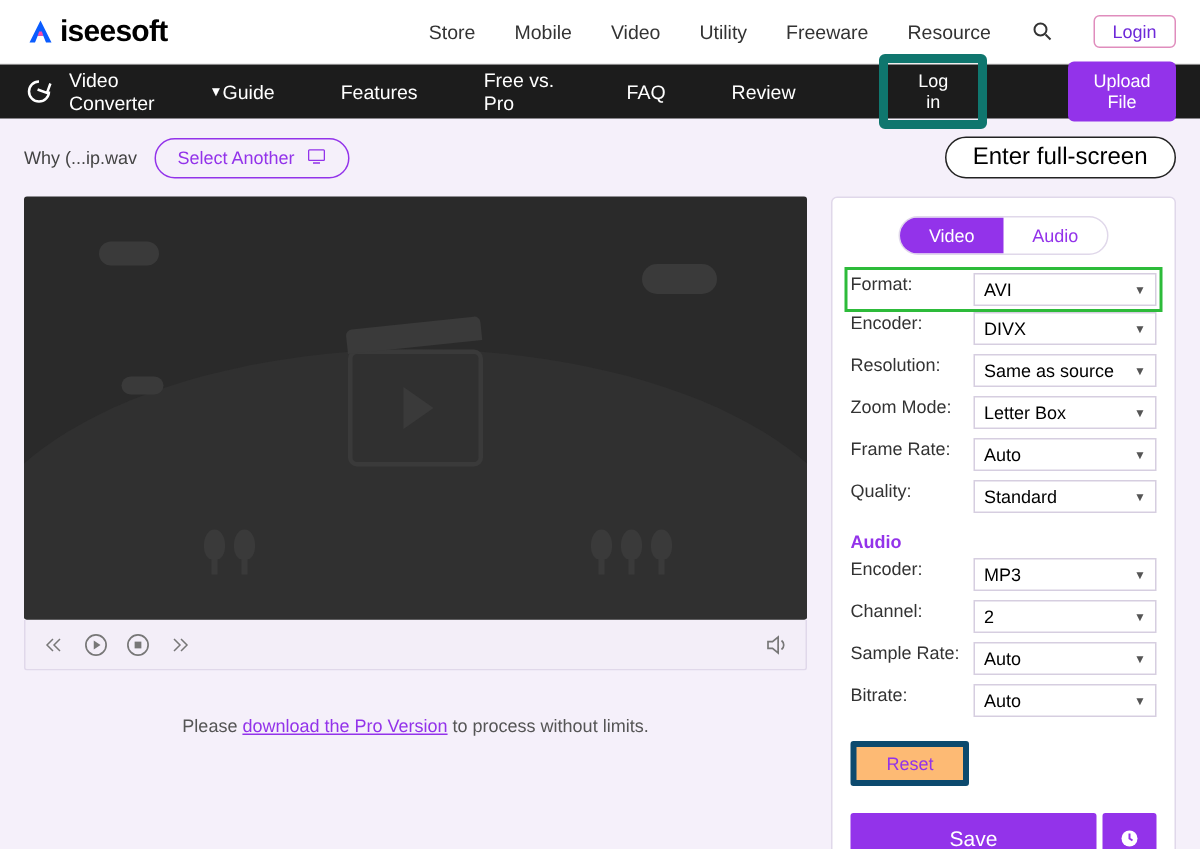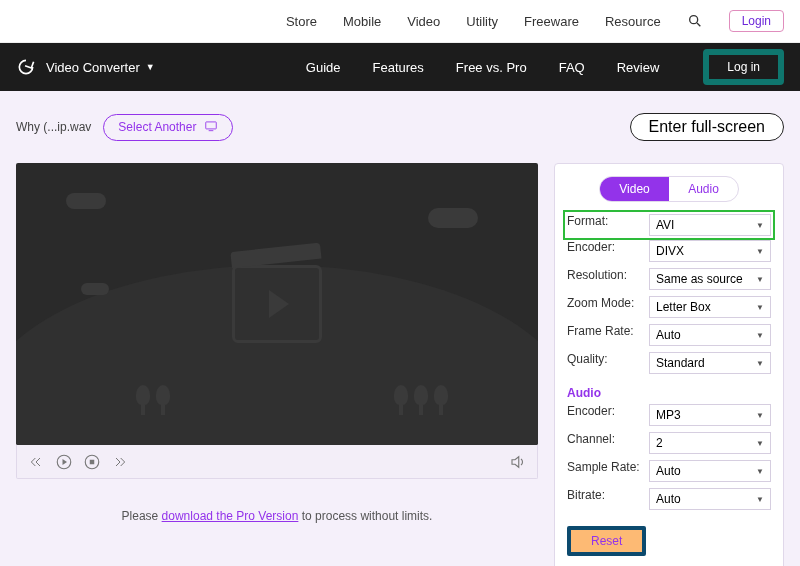--- a/index.html
+++ b/index.html
@@ -9,31 +9,31 @@
 .topbar { background: #fff; height: 43px; display: flex; align-items: center; padding: 0 16px; border-bottom: 1px solid #eee; }
 .logo { font-size: 20px; font-weight: 600; letter-spacing: -0.5px; display: flex; align-items: center; gap: 2px; }
 .logo .mark { width: 22px; height: 22px; position: relative; }
 .logo .mark svg { display: block; }
 .topnav { margin-left: auto; display: flex; align-items: center; gap: 26px; font-size: 13px; color: #333; }
 .topnav span { cursor: pointer; }
 .search-ic { width: 16px; height: 16px; }
 .login-btn { border: 1px solid #e08dbd; color: #6d28d9; padding: 3px 12px; border-radius: 4px; font-size: 12px; cursor: pointer; }
 
 
-.subbar { background: #1c1c1c; height: 48px; display: flex; align-items: center; padding: 0 16px; color: #fff; font-size: 13px; }
+.subbar { background: #1c1c1c; height: 36px; display: flex; align-items: center; padding: 0 16px; color: #fff; font-size: 13px; }
 .refresh-ic { width: 20px; height: 20px; margin-right: 10px; }
 .sub-title { font-weight: 500; }
 .sub-caret { margin-left: 6px; font-size: 9px; }
-.sub-menu { margin-left: auto; display: flex; align-items: center; gap: 32px; }
+.sub-menu { margin-left: auto; display: flex; align-items: center; gap: 44px; }
 .sub-menu span { cursor: pointer; }
 .login2-btn { border: 6px solid #0f766e; color: #fff; background: transparent; padding: 5px 18px; border-radius: 4px; font-size: 12px; cursor: pointer; margin-left: 12px; }
 .upload-btn { background: #9333ea; color: #fff; border: none; padding: 6px 14px; border-radius: 4px; font-size: 12px; cursor: pointer; margin-left: 10px; }
 
 
-.toolbar { display: flex; align-items: center; padding: 22px 16px; gap: 12px; }
+.toolbar { display: flex; align-items: center; padding: 12px 16px; gap: 12px; }
 .file-label { font-size: 12px; color: #444; }
 .select-another { border: 1.5px solid #9333ea; color: #9333ea; background: transparent; border-radius: 14px; padding: 4px 14px; font-size: 12px; display: flex; align-items: center; gap: 8px; cursor: pointer; }
 .enter-full { margin-left: auto; border: 1px solid #222; background: #fff; border-radius: 14px; padding: 4px 18px; font-size: 16px; cursor: pointer; }
 
 
 .main { display: flex; padding: 0 16px 14px 16px; gap: 16px; }
 .left { flex: 1; display: flex; flex-direction: column; }
 .preview { background: #2a2a2a; border-radius: 2px; height: 282px; position: relative; overflow: hidden; }
 .preview-scene { position: absolute; inset: 0; }
 .cloud { position: absolute; background: #3a3a3a; border-radius: 20px; }
@@ -79,20 +79,29 @@
 
 .save-row { margin-top: auto; display: flex; gap: 4px; padding-top: 18px; }
 .save-btn { flex: 1; background: #9333ea; color: #fff; border: none; font-size: 14px; height: 34px; border-radius: 2px; cursor: pointer; }
 .save-side { width: 36px; background: #9333ea; border: none; border-radius: 2px; display: flex; align-items: center; justify-content: center; cursor: pointer; }
 .save-side svg circle { fill: #fff; }
 </style>
 </head>
 <body>
 
 <div class="topbar">
+  <div class="logo">
+    <span class="mark">
+      <svg viewBox="0 0 24 24" width="22" height="22">
+          <path d="M4 20 L12 4 L20 20 L16 20 L14 15 L10 15 L8 20 Z" fill="#0a5cff"></path>
+          <path d="M11 12 L13 12 L14 15 L10 15 Z" fill="#ff4da6"></path>
+        </svg>
+    </span>
+    <span><span>iseesoft</span></span>
+  </div>
   <div class="topnav">
     <span>Store</span>
     <span>Mobile</span>
     <span>Video</span>
     <span>Utility</span>
     <span>Freeware</span>
     <span>Resource</span>
     <span class="search-ic">
       <svg viewBox="0 0 24 24" width="16" height="16">
           <circle cx="10" cy="10" r="6" stroke="#333" stroke-width="2" fill="none"></circle>
@@ -112,20 +121,21 @@
   </span>
   <span class="sub-title">Video Converter</span>
   <span class="sub-caret">▼</span>
   <div class="sub-menu">
     <span>Guide</span>
     <span>Features</span>
     <span>Free vs. Pro</span>
     <span>FAQ</span>
     <span>Review</span>
     <button class="login2-btn">Log in</button>
+    <button class="upload-btn">Upload File</button>
   </div>
 </div>
 
 <div class="toolbar">
   <span class="file-label">Why (...ip.wav</span>
   <button class="select-another">
     <span>Select Another</span>
     <span>
       <svg viewBox="0 0 24 24" width="14" height="14">
           <rect x="3" y="5" width="18" height="12" rx="1" stroke="#9333ea" stroke-width="1.5" fill="none"></rect>

